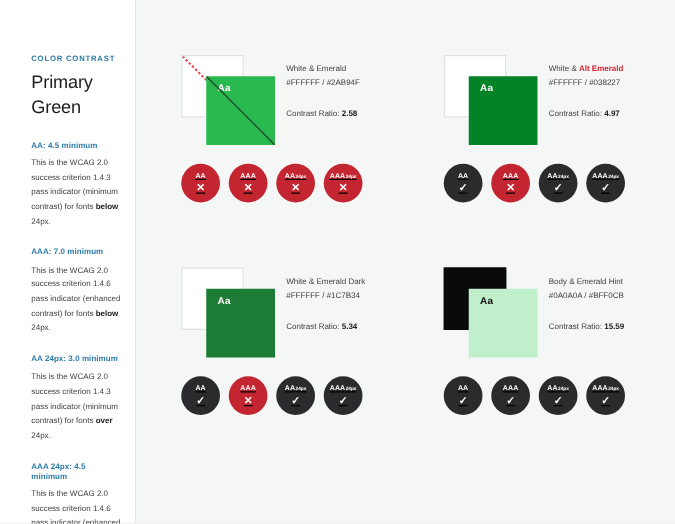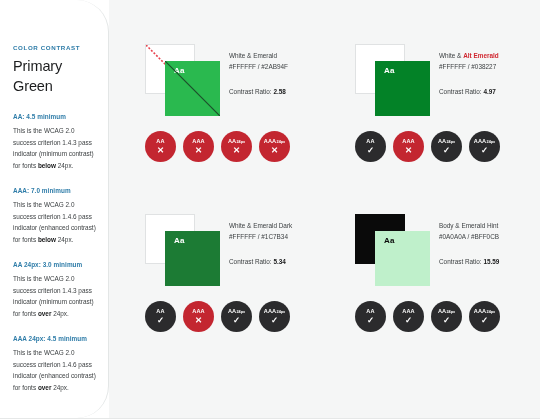--- a/index.html
+++ b/index.html
@@ -26,22 +26,21 @@
     background: #ffffff;
   }
 
   
   .sidebar {
     width: 109px;
     flex: 0 0 109px;
     box-sizing: border-box;
     background: #ffffff;
     border-right: 1px solid #e3e6e6;
-    padding: 44px 11px 0 13px;
-    border-radius: 32px;
+    padding: 44px 11px 0 25px;
   }
 
   .eyebrow {
     font-size: 6.2px;
     font-weight: bold;
     letter-spacing: 0.62px;
     color: #2e7ca8;
     text-transform: uppercase;
     margin: 0 0 6px 0;
     line-height: 1.2;
@@ -93,20 +92,21 @@
   .grid {
     display: grid;
     grid-template-columns: 1fr 1fr;
     grid-template-rows: auto auto;
     column-gap: 24px;
     row-gap: 52px;
   }
 
   .card {
     position: relative;
+    text-decoration: underline;
   }
 
   
   .stack {
     position: relative;
     width: 186px;
     height: 72px;
   }
 
   .sq {

